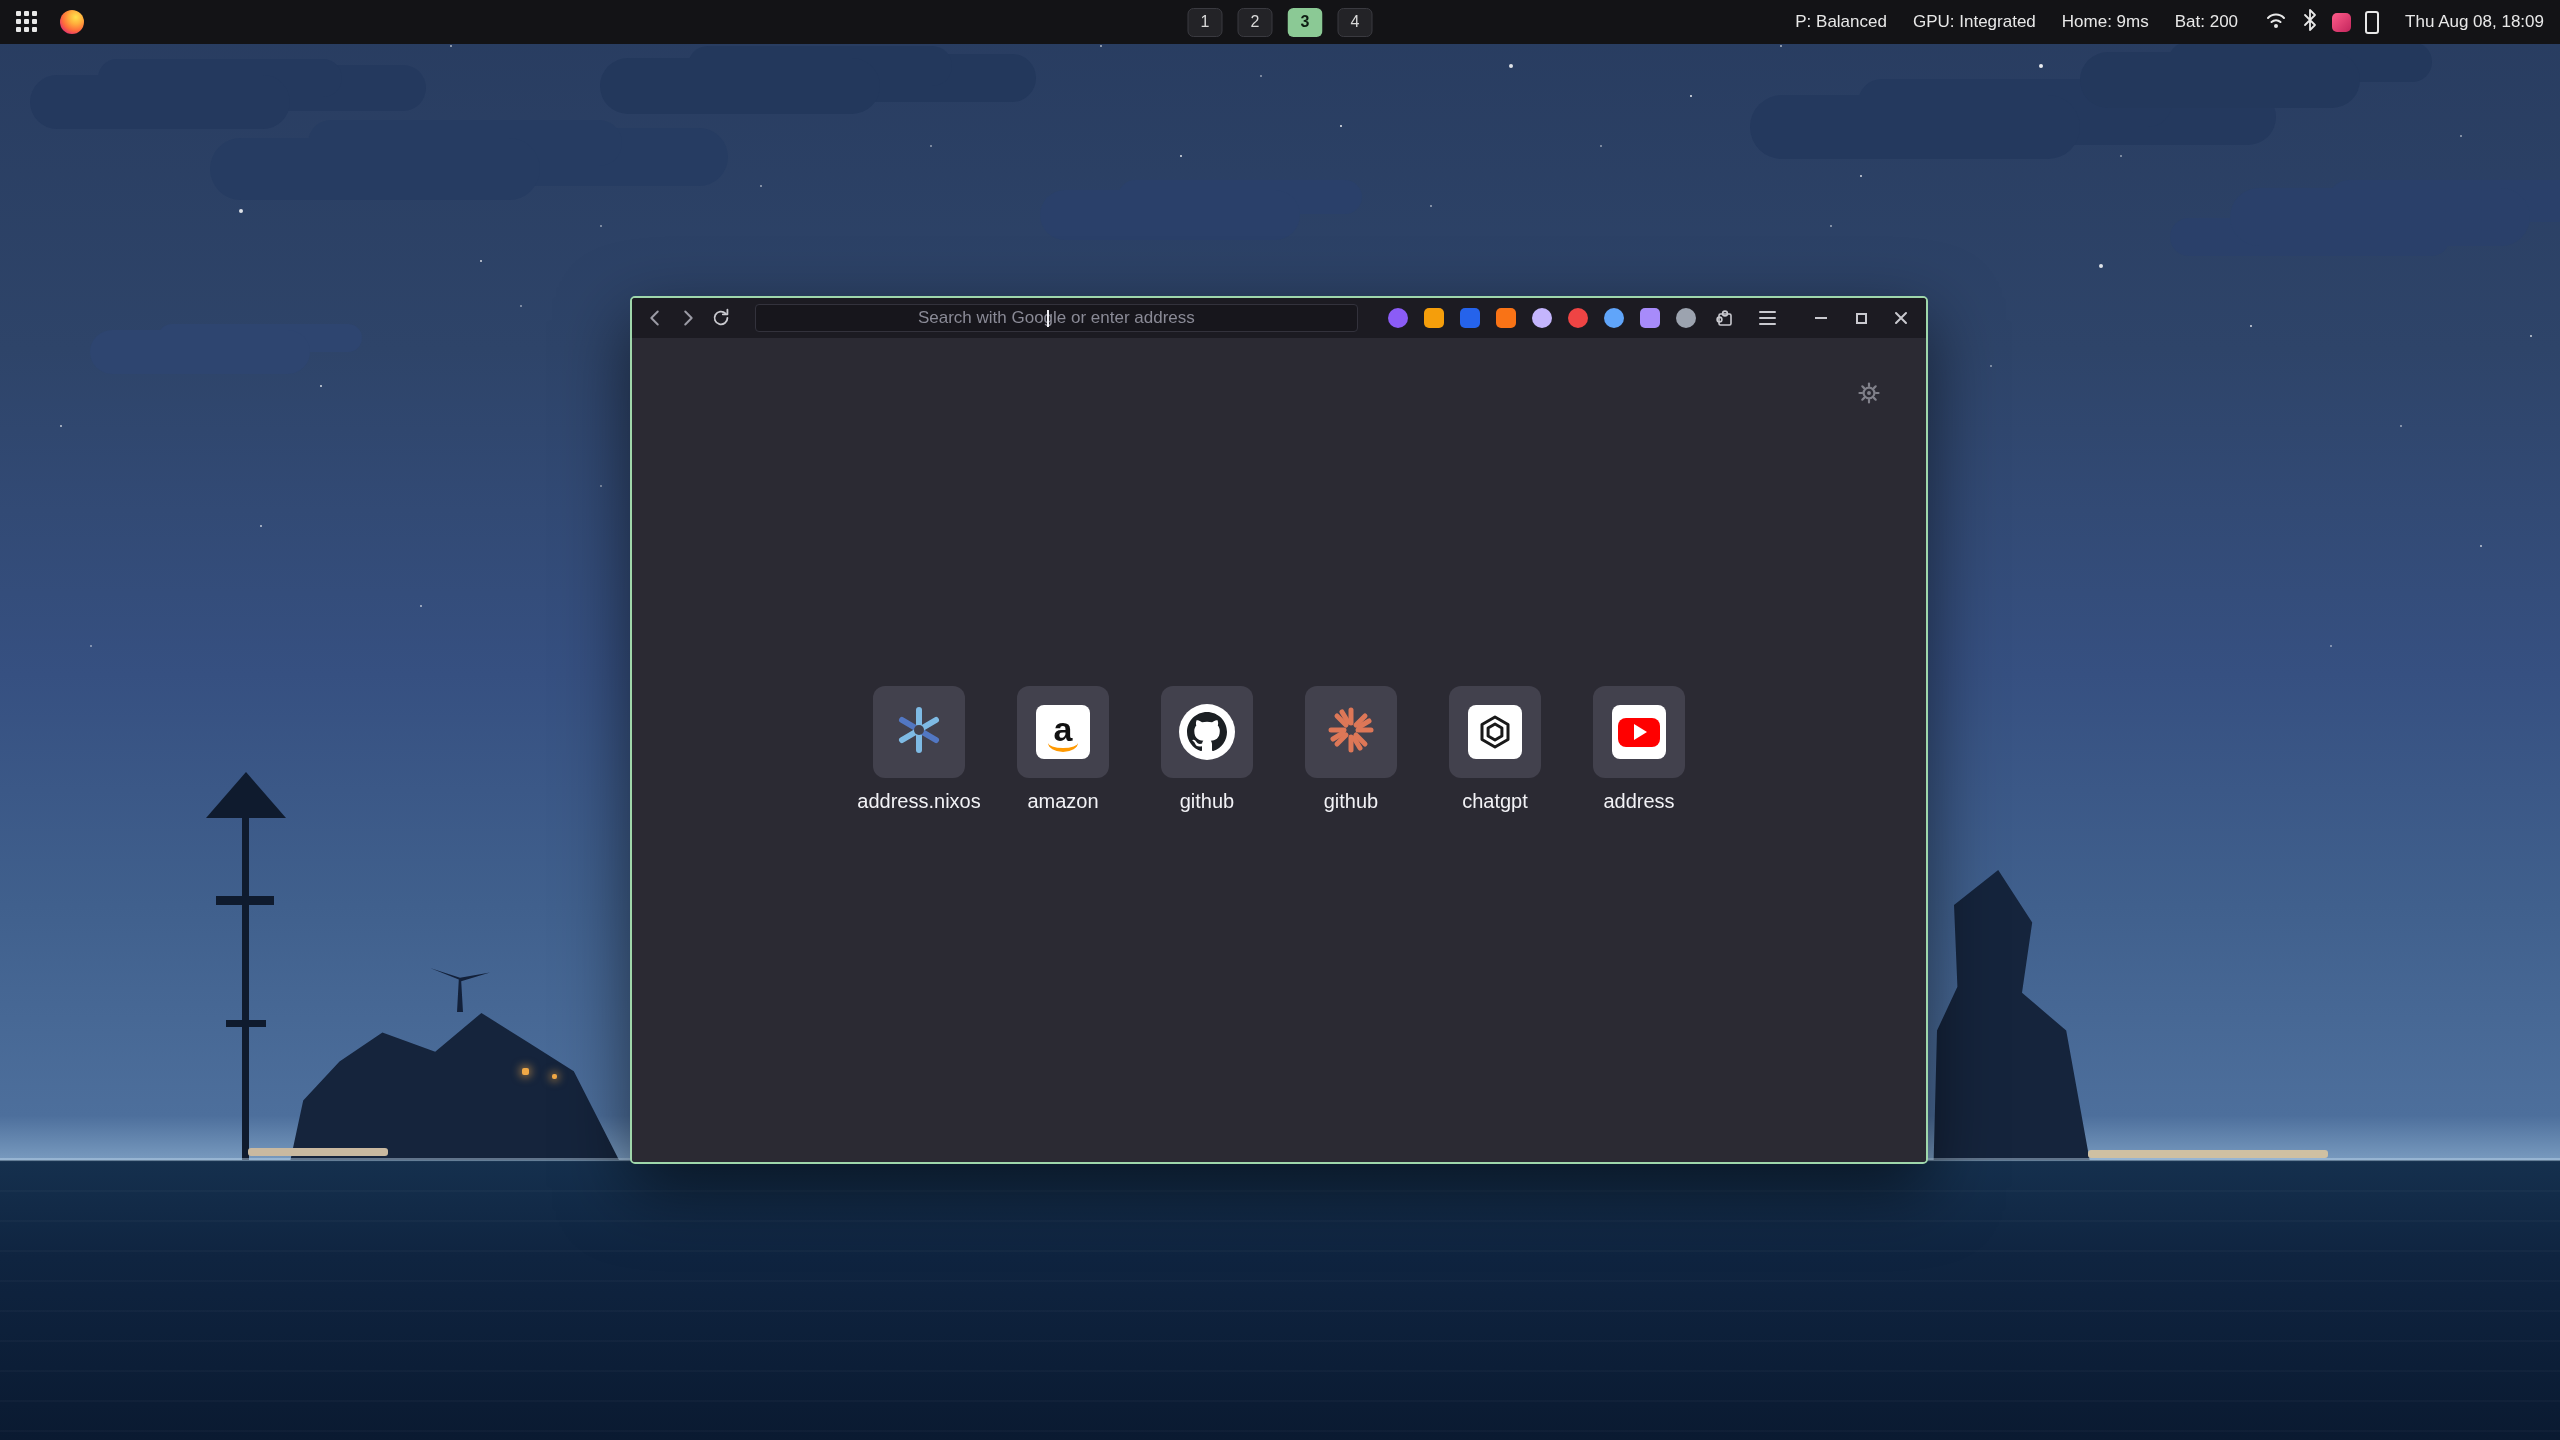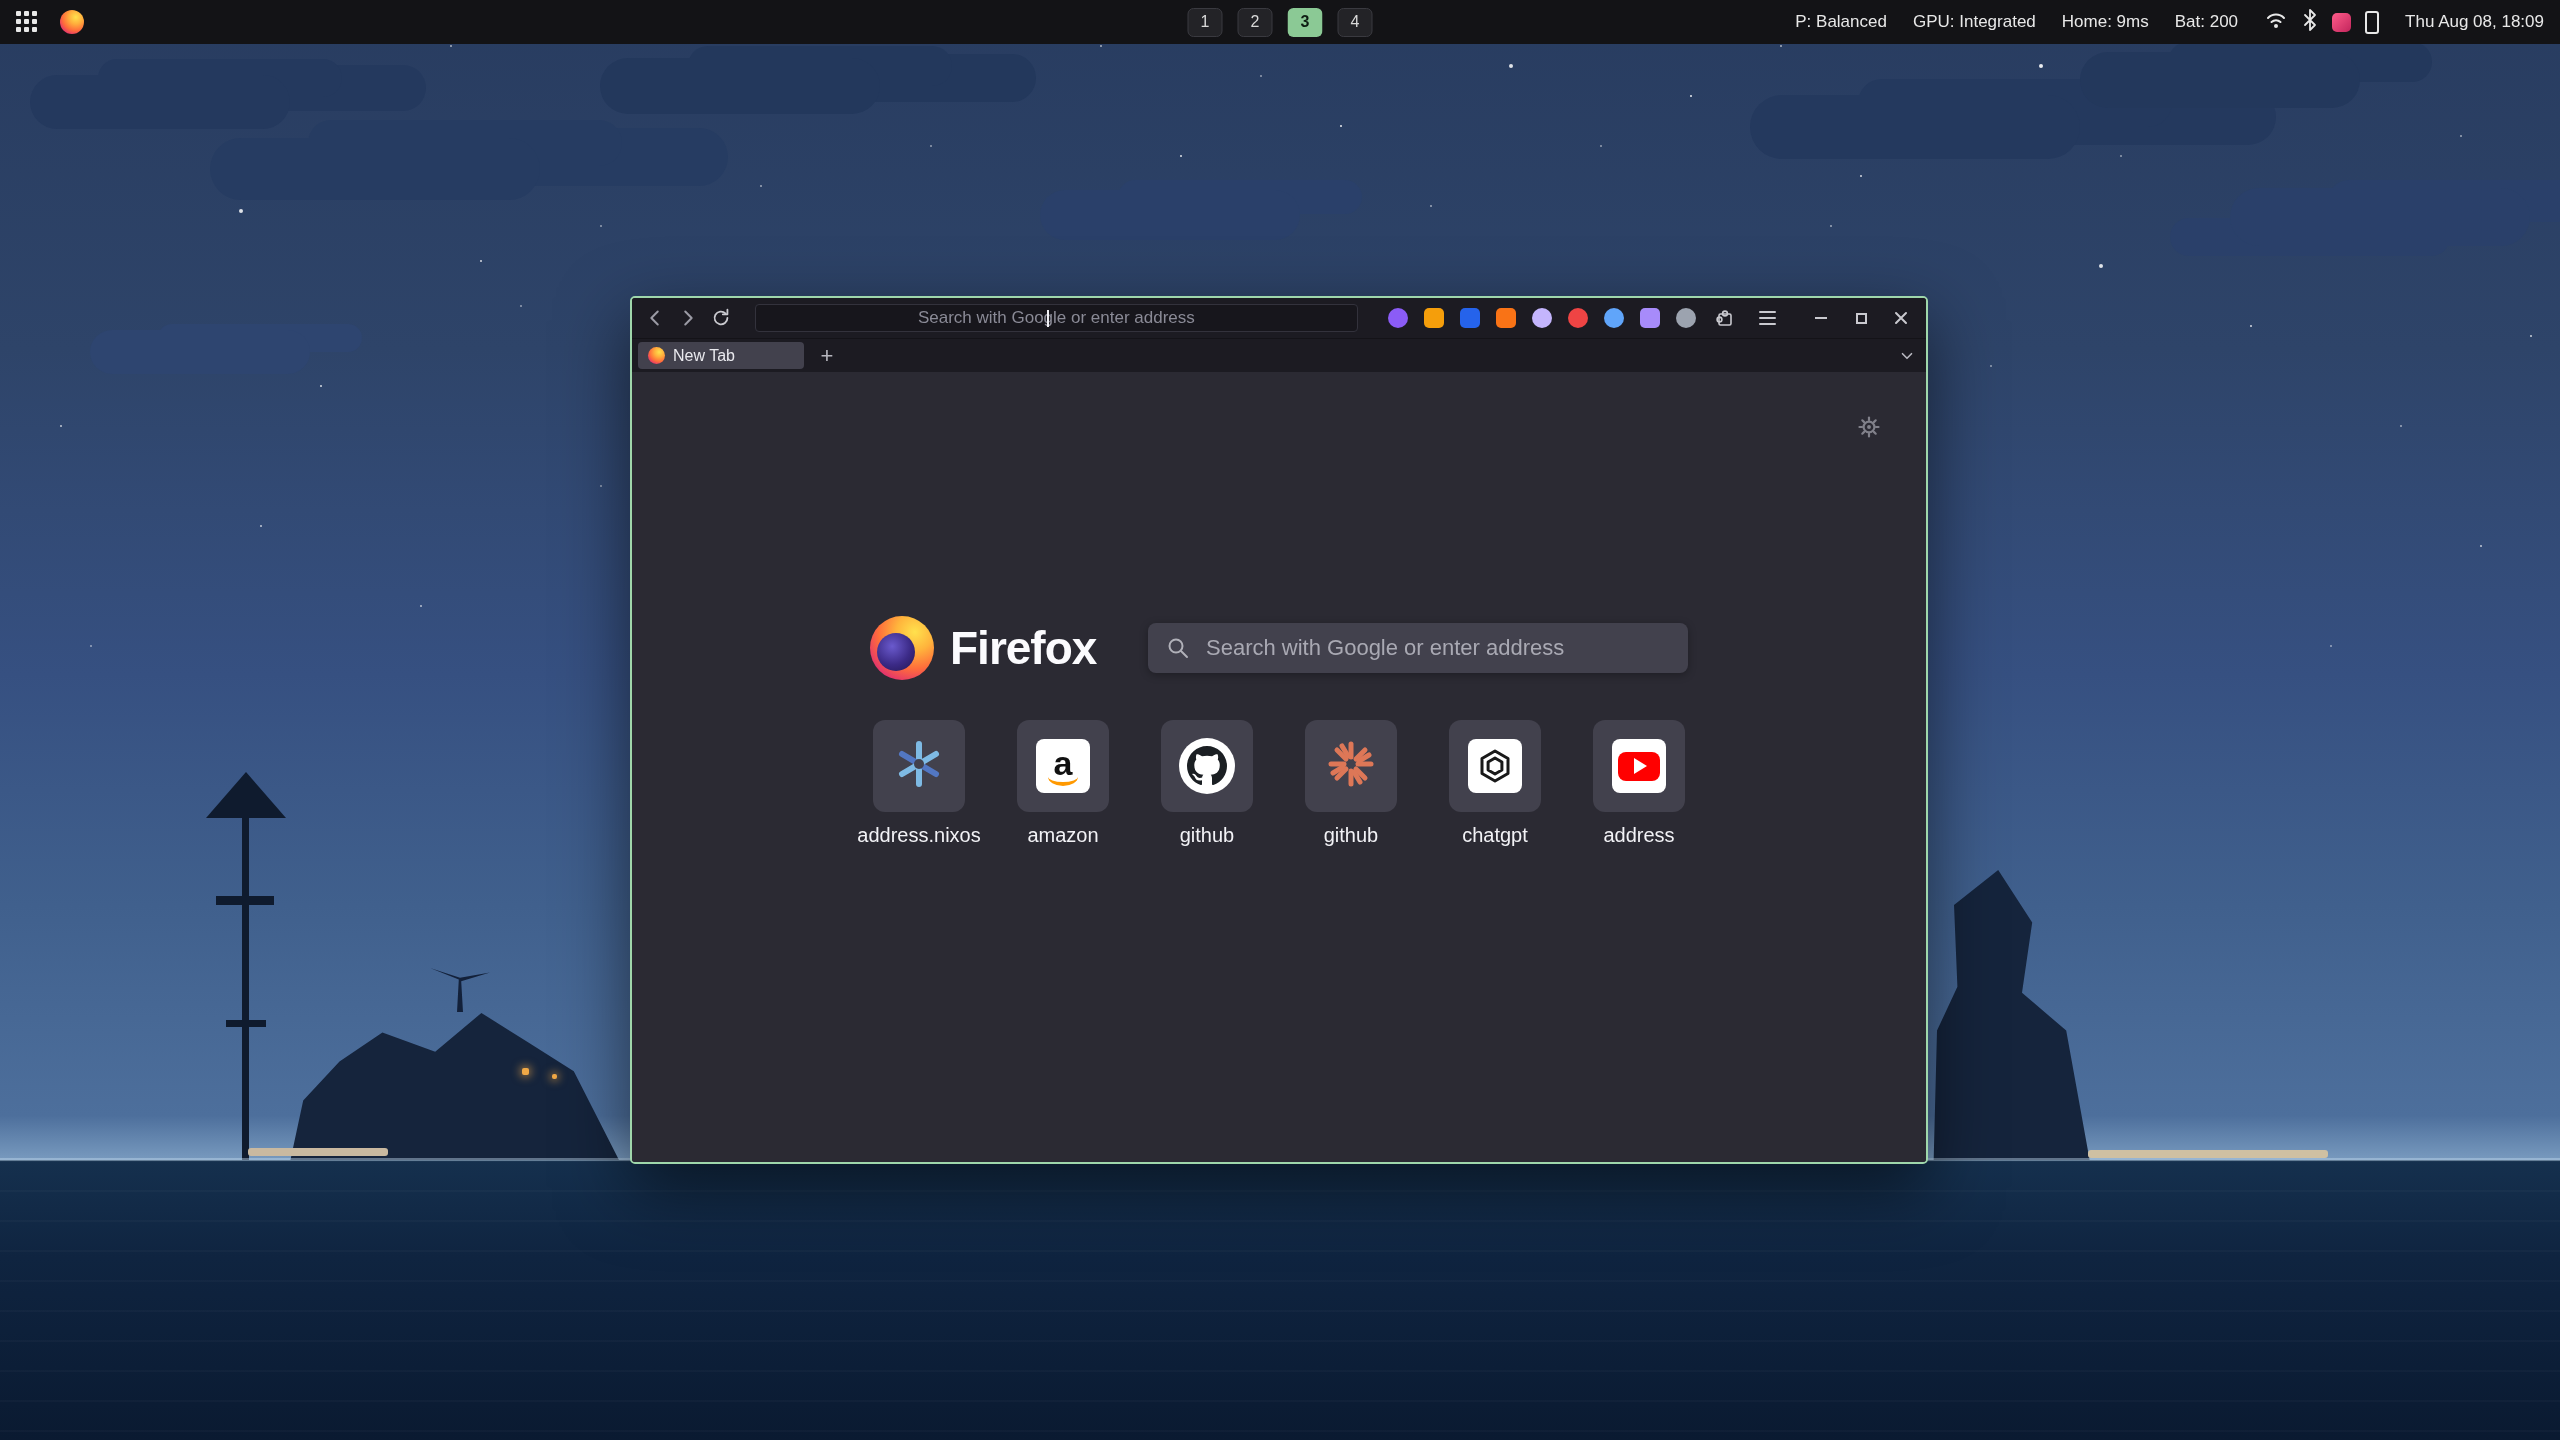--- a/index.html
+++ b/index.html
@@ -276,67 +276,40 @@
             <div class="wc-max"></div>
           </div>
         <div class="wc">
           <svg width="14" height="14" viewBox="0 0 14 14">
               <path d="M2 2 L12 12 M12 2 L2 12" stroke="#c9c9cf" stroke-width="2" stroke-linecap="round"></path>
             </svg>
         </div>
       </div>
     </div>
 
-    <div class="tabbar">
-      <div class="tab">
-        <div class="tab-ff"></div>
-        <span class="tab-label">New Tab</span>
-      </div>
-      <div class="newtab-btn">+</div>
-      <div class="icon-btn tab-overflow">
-        <svg width="18" height="18" viewBox="0 0 24 24">
-            <path d="M6 9 L12 15 L18 9" fill="none" stroke="#b6b6be" stroke-width="2.2" stroke-linecap="round" stroke-linejoin="round"></path>
-          </svg>
-      </div>
-    </div>
 
     <div class="content">
 
       <div class="gear-btn">
         <svg width="26" height="26" viewBox="0 0 24 24">
           <circle cx="12" cy="12" r="5" fill="none" stroke="#9e9ea8" stroke-width="2"></circle>
           <circle cx="12" cy="12" r="1.8" fill="#9e9ea8"></circle>
           <g stroke="#9e9ea8" stroke-width="2" stroke-linecap="round">
             <path d="M12 3.2 V5.6"></path>
               <path d="M12 18.4 V20.8"></path>
               <path d="M3.2 12 H5.6"></path>
               <path d="M18.4 12 H20.8"></path>
             <path d="M5.8 5.8 L7.5 7.5"></path>
               <path d="M16.5 16.5 L18.2 18.2"></path>
               <path d="M18.2 5.8 L16.5 7.5"></path>
               <path d="M7.5 16.5 L5.8 18.2"></path>
           </g>
         </svg>
       </div>
 
-      <div class="center-row">
-        <div class="fx-logo">
-            <div class="fx-logo-core"></div>
-          </div>
-        <div class="wordmark">Firefox</div>
-        <div class="search-wrap">
-          <span class="search-mag">
-            <svg width="24" height="24" viewBox="0 0 24 24">
-              <circle cx="10" cy="10" r="6.5" fill="none" stroke="#b1b1b9" stroke-width="2"></circle>
-              <path d="M15 15 L21 21" stroke="#b1b1b9" stroke-width="2" stroke-linecap="round"></path>
-            </svg>
-          </span>
-          <input class="big-search" type="text" placeholder="Search with Google or enter address" style="">
-        </div>
-      </div>
 
       <div class="shortcuts">
 
         <div class="shortcut">
           <div class="tile">
             <span>
               <svg width="52" height="52" viewBox="0 0 52 52">
                 <g stroke-width="6" stroke-linecap="round">
                   <path d="M26 6 V46" stroke="#7ebae4"></path>
                   <path d="M9 16 L43 36" stroke="#5277c3"></path>

